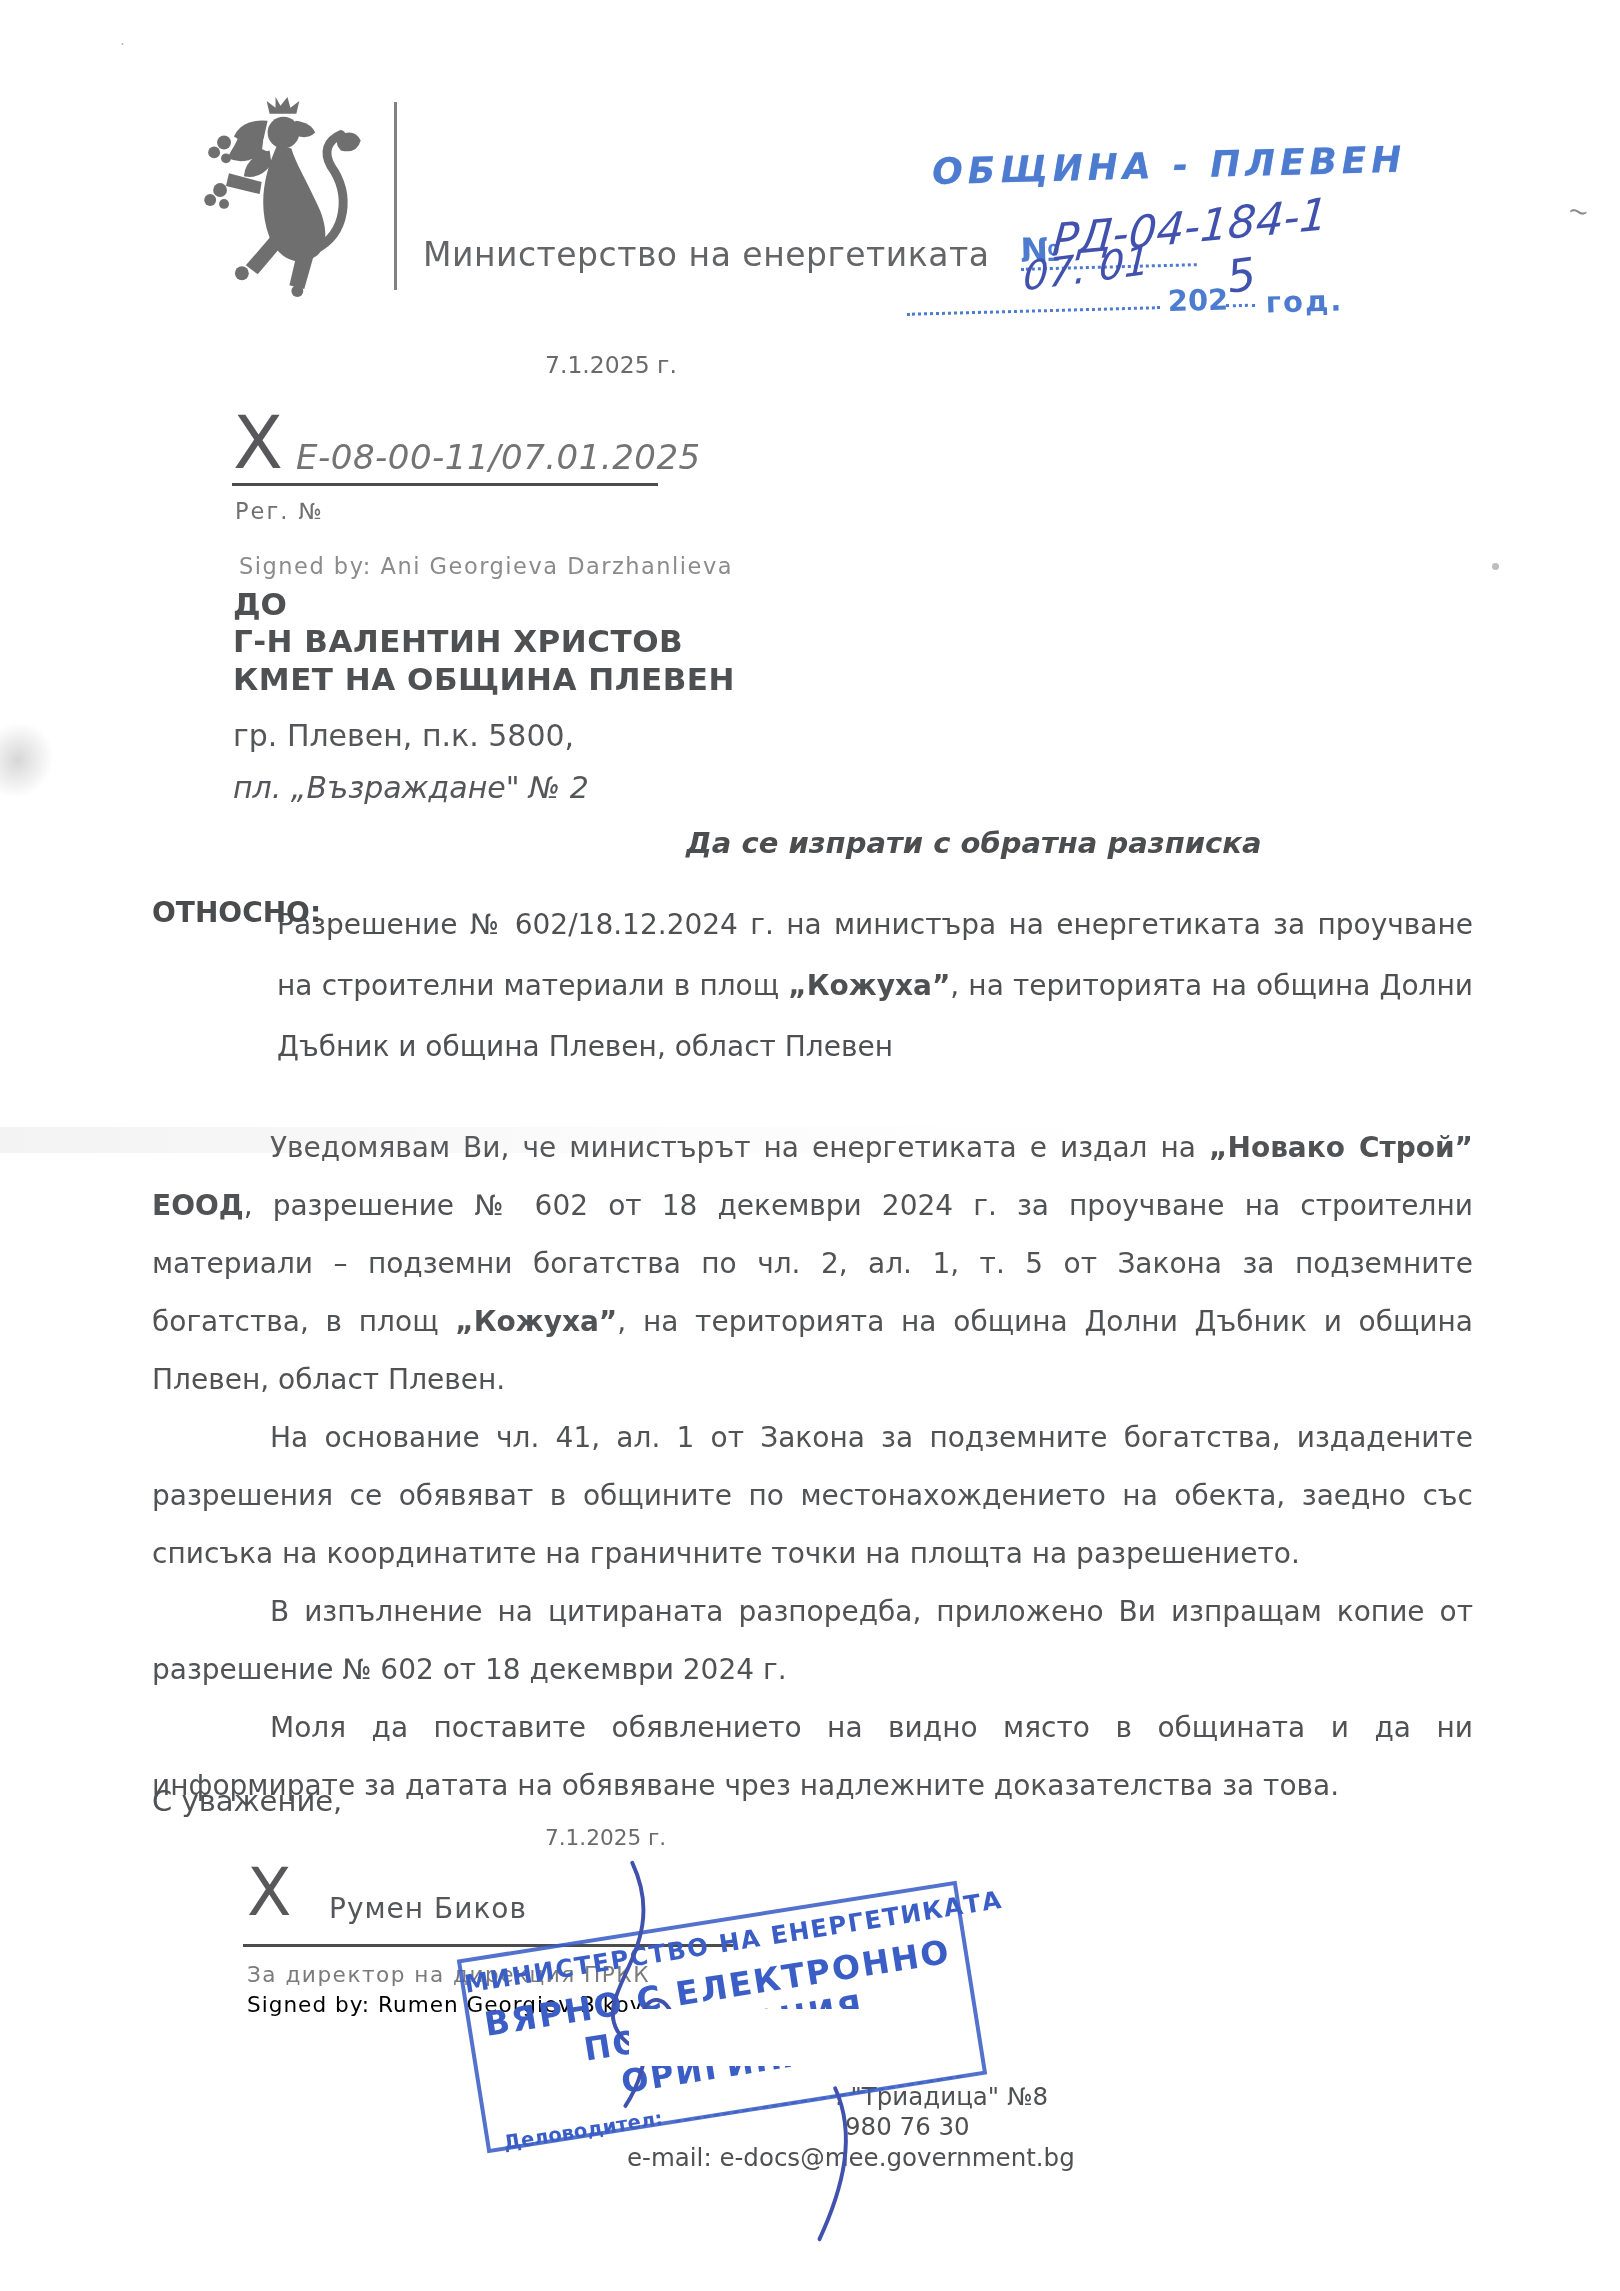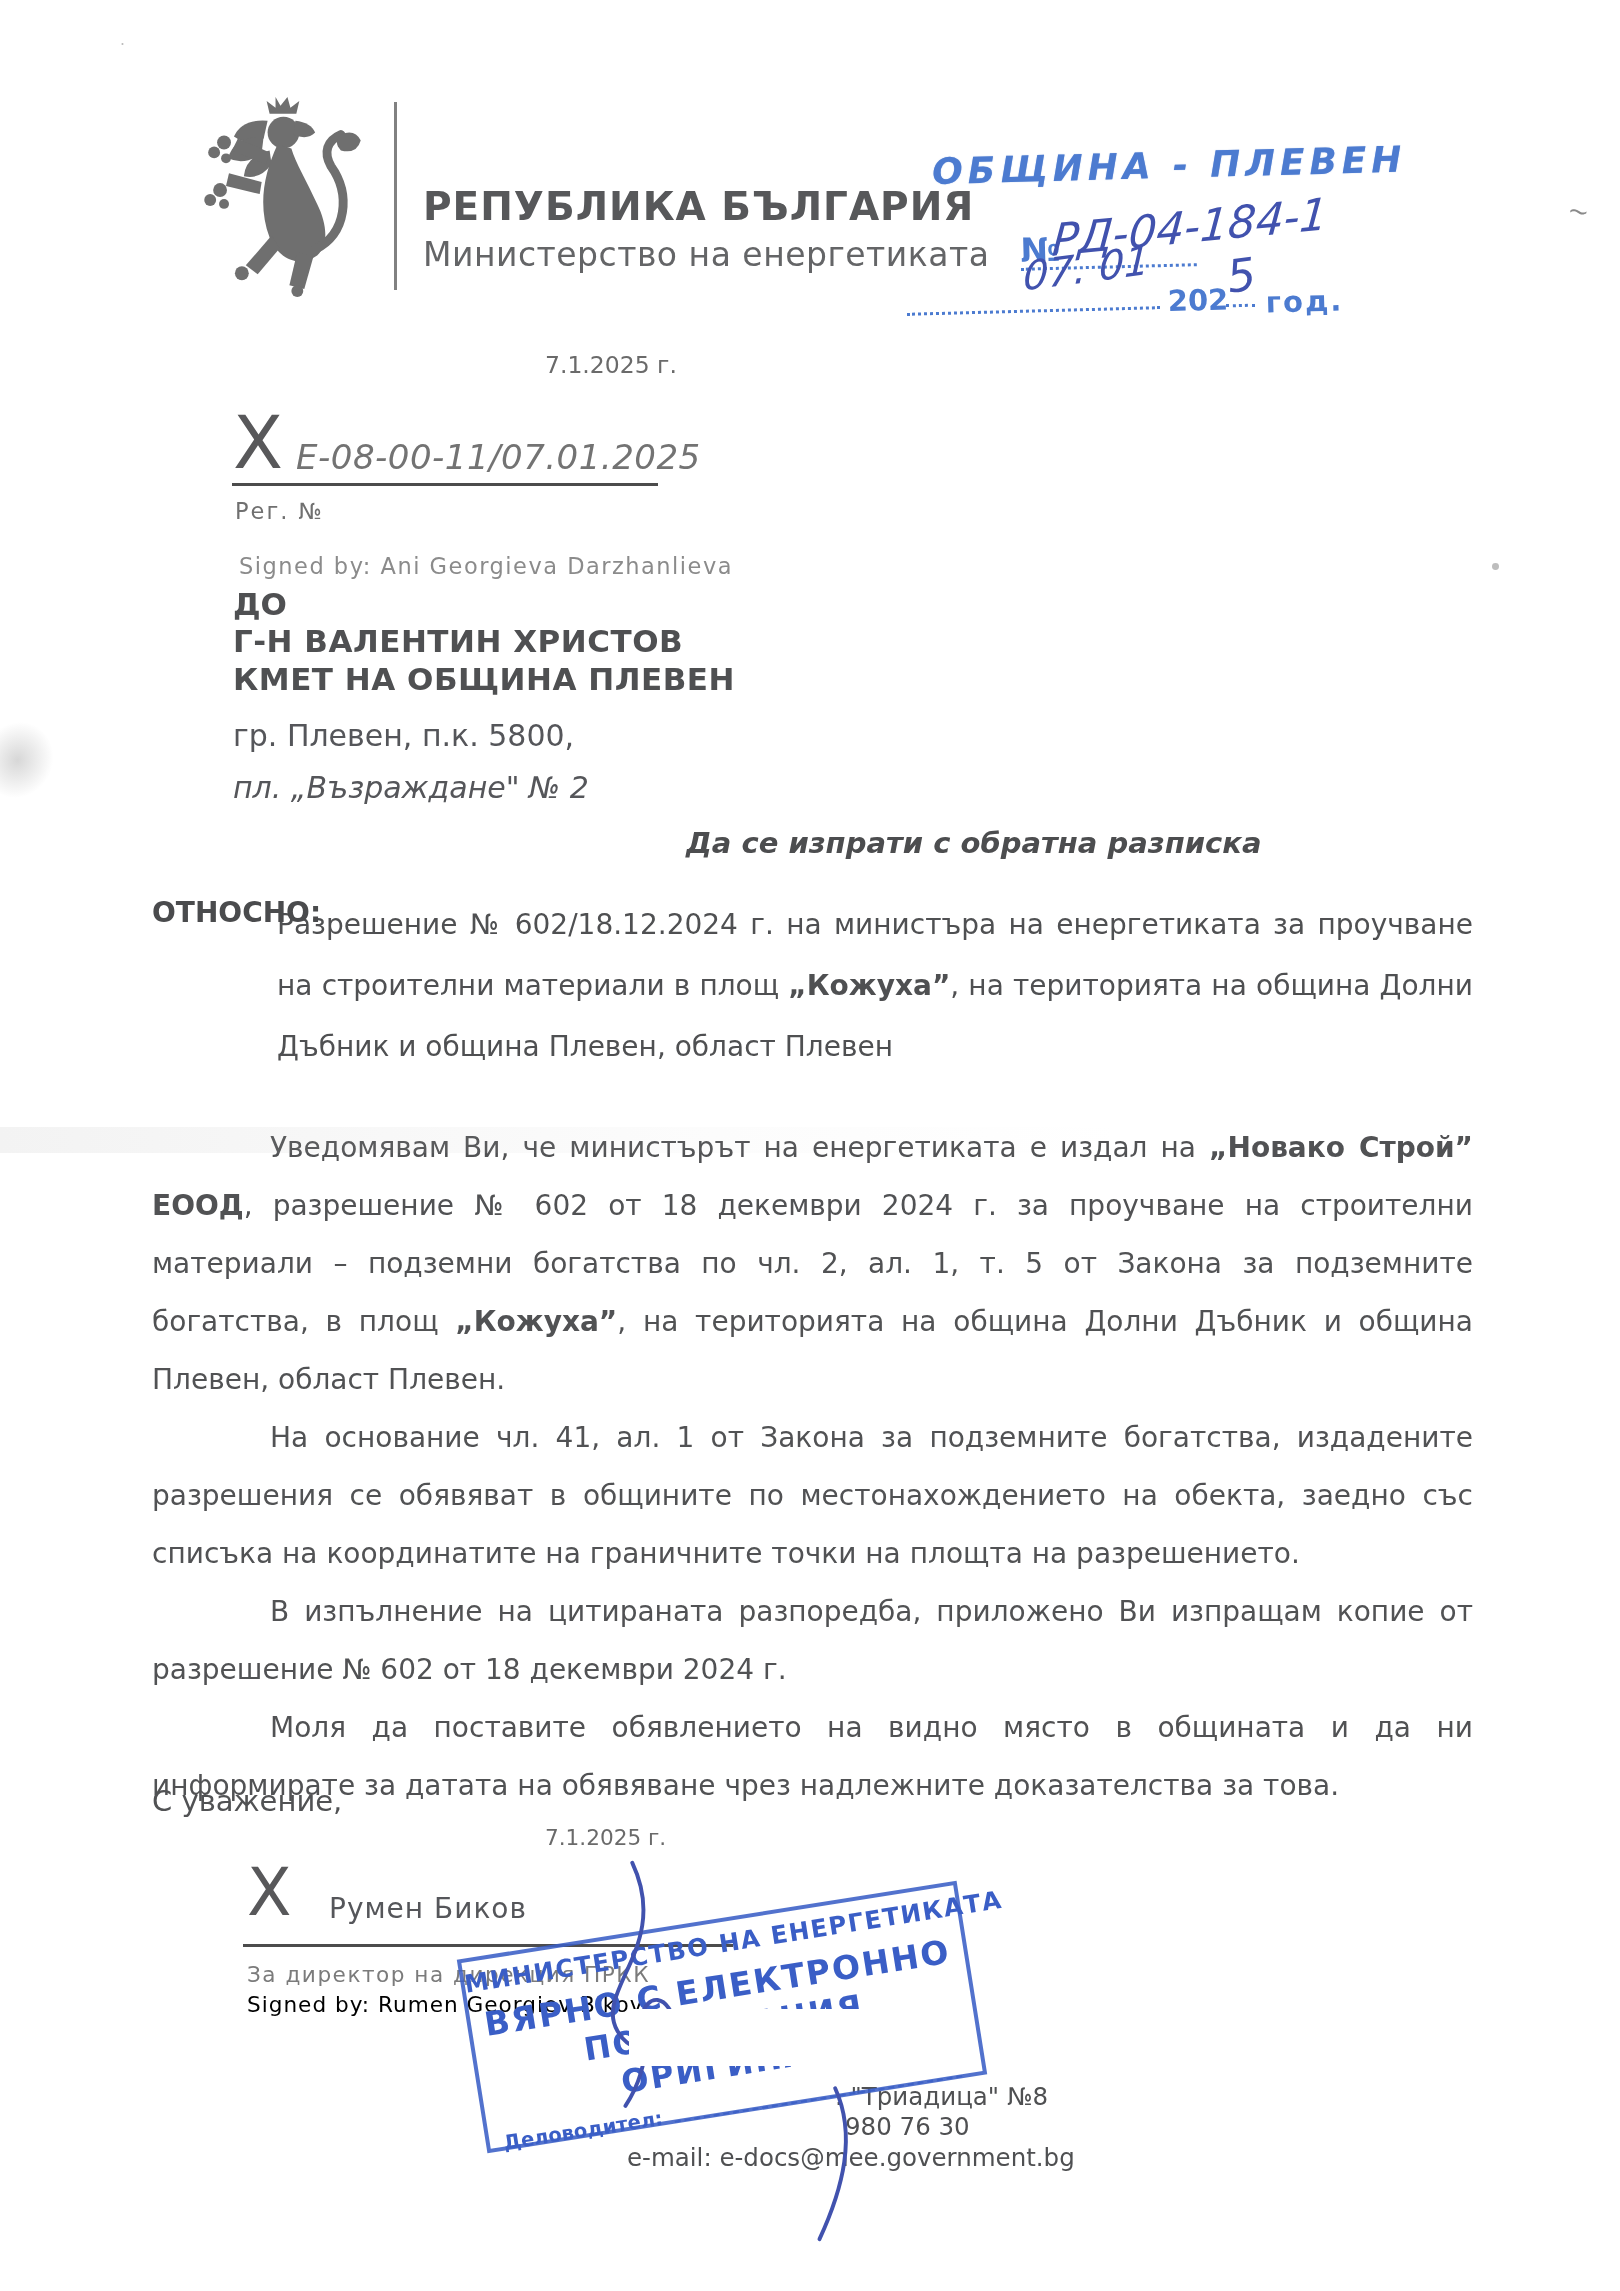--- a/index.html
+++ b/index.html
@@ -102,21 +102,20 @@
       <circle cx="40" cy="100" r="7"></circle>
         <circle cx="30" cy="110" r="6"></circle>
         <circle cx="44" cy="114" r="5"></circle>
       <circle cx="62" cy="184" r="7"></circle>
         <circle cx="118" cy="202" r="6"></circle>
     </g>
     <path d="M136 160 C168 144 172 104 152 76 C144 62 148 50 162 44" fill="none" stroke="#6f6f6f" stroke-width="9" stroke-linecap="round"></path>
     <path d="M162 44 q14 -6 20 6 q-4 14 -20 10 q-8 -8 0 -16z" fill="#6f6f6f"></path>
   </svg>
   <div class="divider"></div>
-  <div class="republic">РЕПУБЛИКА БЪЛГАРИЯ</div>
   <div class="ministry">Министерство на енергетиката</div>
 
   <div class="stamp-in">
     <div class="title">ОБЩИНА - ПЛЕВЕН</div>
     <div class="no">№</div>
     <div class="dots-a"></div>
     <div class="hw-no">РД-04-184-1</div>
     <div class="dots-b"></div>
     <div class="hw-date">07. 01</div>
     <div class="yr">202</div>

